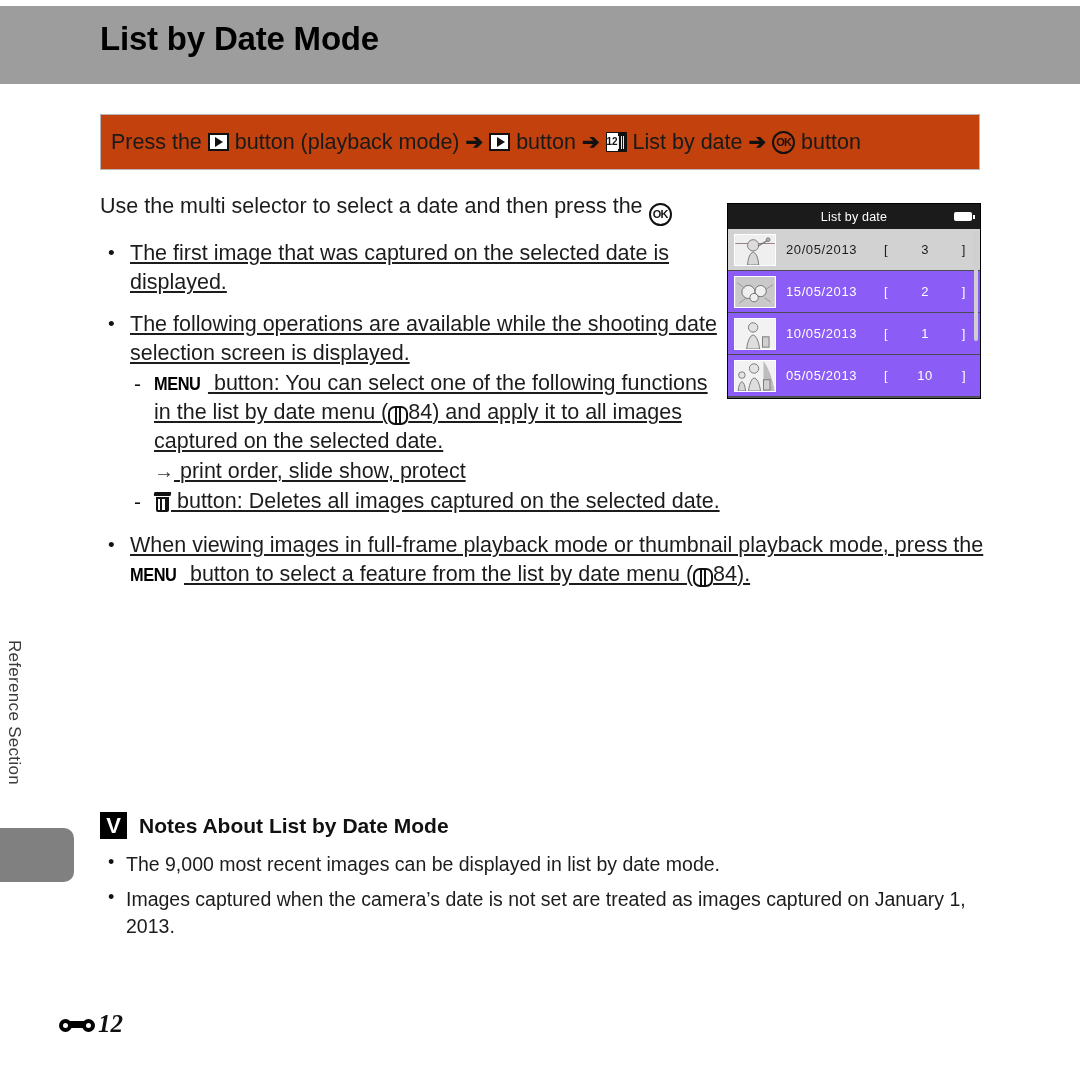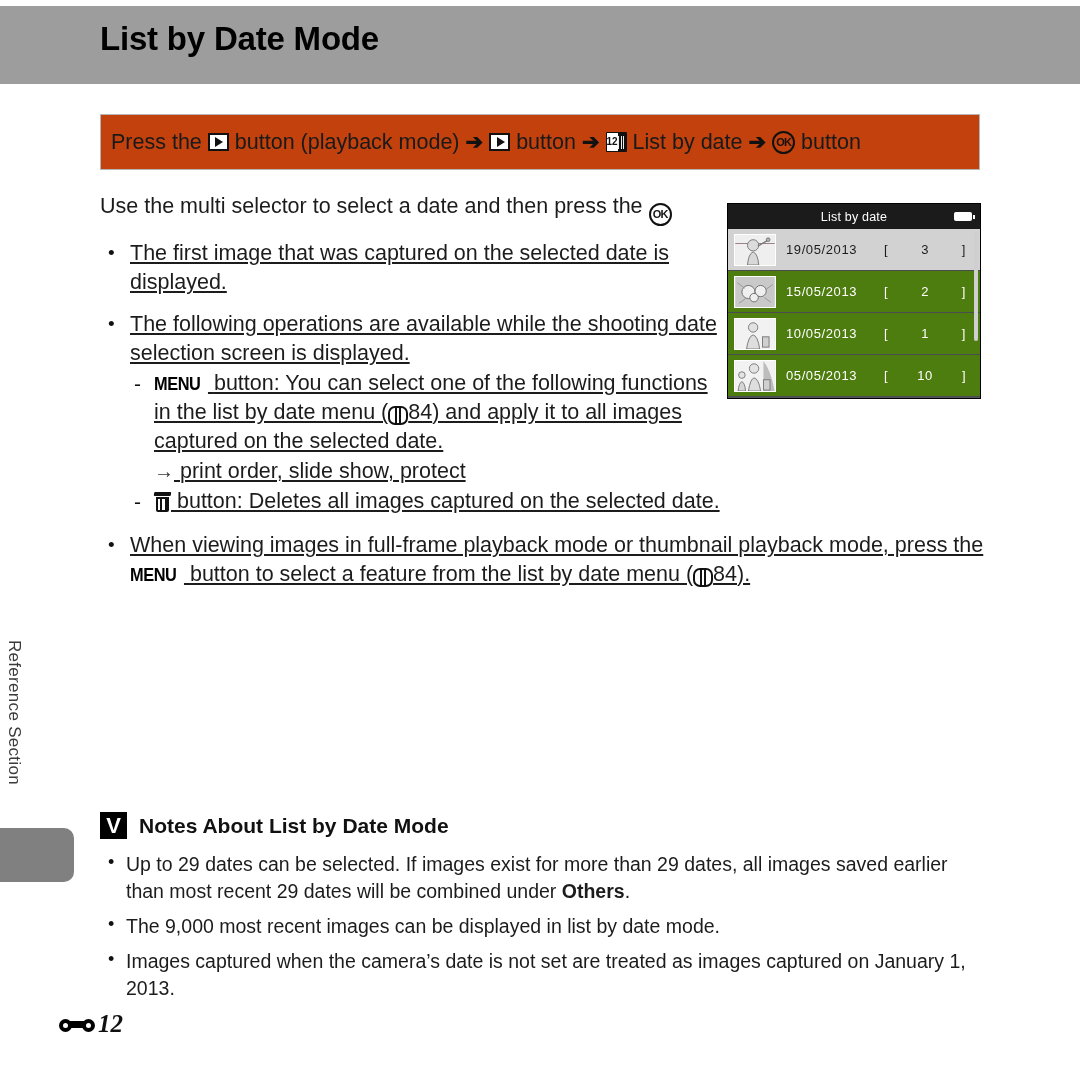--- a/index.html
+++ b/index.html
@@ -169,21 +169,21 @@
     width: 18px; height: 9px; border: 1.4px solid #fff; border-radius: 1.5px;
     background: #fff;
   }
   .batt::after {
     content: ""; position: absolute; right: -4px; top: 2px;
     width: 2.5px; height: 4px; background: #fff;
   }
   .cam-rows { position: relative; height: 169px; }
   .cam-row {
     display: flex; align-items: center; height: 42px;
-    background: #4d7c0f; color: #fff;
+    background: #8b5cf6; color: #fff;
     border-bottom: 1px solid #4b4c50;
   }
   .cam-row.sel { background: #d2d2d2; color: #1c1c1c; }
   .thumb {
     width: 42px; height: 32px; margin-left: 6px; margin-right: 10px;
     border: 1.5px solid #fff; background: #e8e8e8;
     position: relative; overflow: hidden; flex: none;
   }
   .cam-row.sel .thumb { border-color: #fff; }
   .thumb svg { display: block; width: 100%; height: 100%; }
@@ -336,21 +336,21 @@
         <div class="thumb">
           <svg viewBox="0 0 42 32">
             <rect width="42" height="32" fill="#efefef"></rect>
             <path d="M0 9 H42" stroke="#9a7f8f" stroke-width="1.2"></path>
             <circle cx="19" cy="11" r="6" fill="#dcdcdc" stroke="#777" stroke-width="1"></circle>
             <path d="M13 32 q1-12 6-14 q5 2 6 14 z" fill="#d8d8d8" stroke="#777" stroke-width="1"></path>
             <path d="M24 12 L34 6" stroke="#777" stroke-width="1.4"></path>
             <circle cx="35" cy="5" r="2" fill="#b0b0b0" stroke="#666" stroke-width=".8"></circle>
           </svg>
         </div>
-        <span class="cam-date">19/05/2013</span>
+        <span class="cam-date">20/05/2013</span>
         <span class="cam-count">
           <span>[</span>
           <span>3</span>
           <span>]</span>
         </span>
       </div>
 
       <div class="cam-row">
         <div class="thumb">
           <svg viewBox="0 0 42 32">
@@ -418,23 +418,20 @@
   </div>
 
   <div class="notes">
     <div class="notes-head">
       <span class="ic-note">V</span>
       <span class="notes-title">Notes About List by Date Mode</span>
     </div>
     <div class="notes-body">
       <ul>
         <li>
-          <span>Up to 29 dates can be selected. If images exist for more than 29 dates, all images saved earlier than most recent 29 dates will be combined under </span><span class="bold">Others</span><span>.</span>
-        </li>
-        <li>
           <span>The 9,000 most recent images can be displayed in list by date mode.</span>
         </li>
         <li>
           <span>Images captured when the camera’s date is not set are treated as images captured on January 1, 2013.</span>
         </li>
       </ul>
     </div>
   </div>
 
   <div class="footer">

